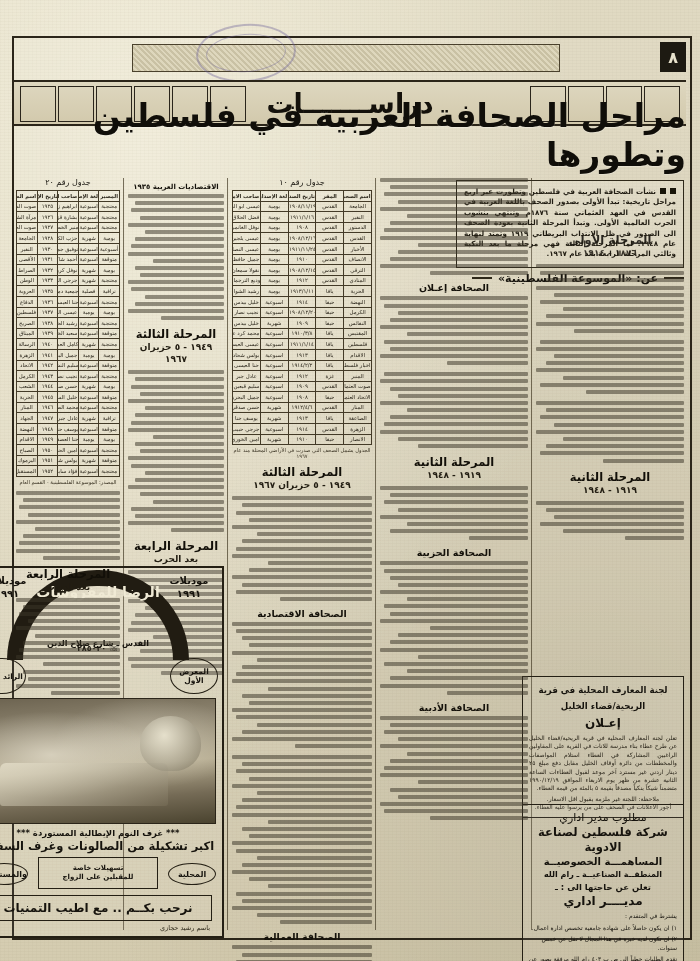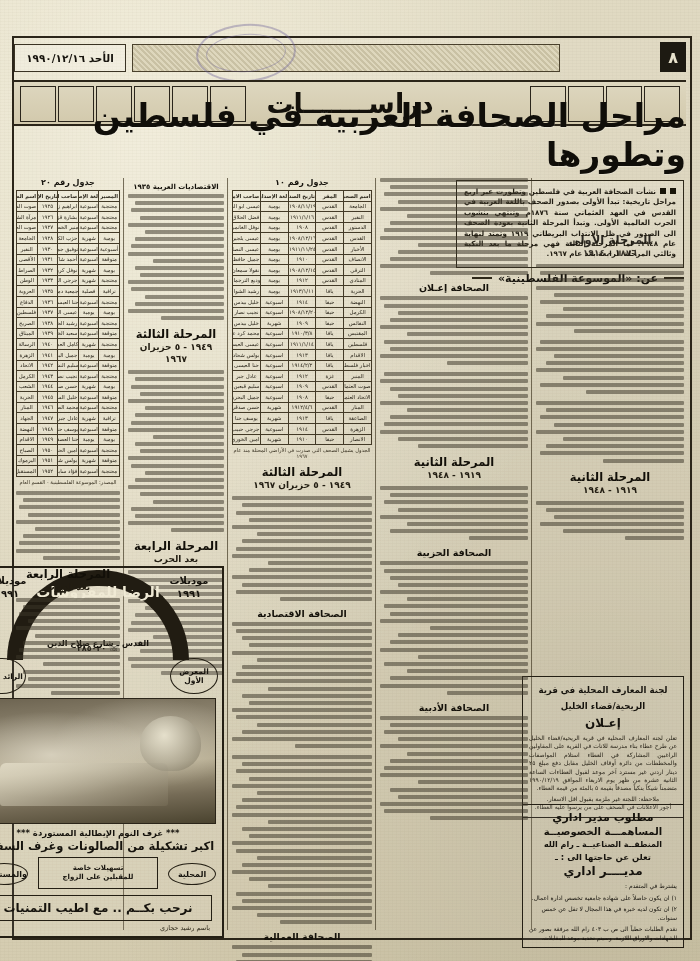--- a/index.html
+++ b/index.html
@@ -125,21 +125,21 @@
 
   
   .stage{text-align:center;margin:6px 0 5px 0;}
   .stage .t{font-size:11.5px;font-weight:bold;color:#120f08;line-height:14px;}
   .stage .d{font-size:9px;font-weight:bold;color:#221d12;line-height:12px;}
 
   .subhead{font-size:9.5px;font-weight:bold;text-align:center;margin:5px 0 3px;color:#14110a;}
 
   
   .tbl-wrap{margin-bottom:6px;}
-  .tbl-cap{font-size:8px;font-weight:bold;text-align:center;margin-bottom:3px;}
+  .tbl-cap{font-size:8px;font-weight:normal;text-align:center;margin-bottom:3px;}
   table.t{
     width:100%;border-collapse:collapse;font-size:5.4px;table-layout:fixed;
   }
   table.t th,table.t td{
     border:.6px solid #433a27;padding:1.6px .5px;text-align:center;
     color:#241f14;line-height:6.4px;overflow:hidden;white-space:nowrap;
   }
   table.t th{font-weight:bold;background:rgba(255,255,255,.12);font-size:5.2px;}
   .tbl-note{font-size:5.2px;text-align:center;margin-top:2px;color:#3a3323;}
 
@@ -218,41 +218,40 @@
     background:rgba(255,255,255,.07);
   }
   .ad-ttl{font-size:8.6px;font-weight:bold;text-align:center;line-height:16px;}
   .ad-elan{font-size:12px;font-weight:bold;text-align:center;letter-spacing:4px;margin:2px 0 4px;}
   .ad-body{font-size:6px;line-height:8.4px;text-align:justify;color:#241f14;}
 
   .ad-job{
     position:absolute;right:0;width:100%;border:1.6px solid #241f14;padding:5px 6px;
     background:rgba(255,255,255,.07);text-align:center;
   }
-  .job-h1{font-size:11px;font-weight:bold;line-height:15px;}
+  .job-h1{font-size:11px;font-weight:normal;line-height:15px;}
   .job-h2{font-size:11.5px;font-weight:bold;line-height:15px;}
   .job-h3{font-size:10px;font-weight:bold;line-height:14px;letter-spacing:1px;}
   .job-h4{font-size:8px;font-weight:bold;line-height:12px;letter-spacing:1px;}
   .job-h5{font-size:8.5px;font-weight:bold;line-height:12px;}
   .job-h6{font-size:12px;font-weight:bold;line-height:16px;letter-spacing:2px;}
   .job-cond{font-size:6px;line-height:8.6px;text-align:right;margin-top:3px;}
   .job-foot{font-size:5.8px;line-height:8.2px;text-align:justify;margin-top:3px;}
 </style>
 </head>
 <body>
 
 <div class="page">
   <div class="grain"></div>
   <div class="sheet"></div>
 
   <div class="masthead">
     <div class="mast-inner">
       <div class="page-num">٨</div>
       <div class="mast-bar"></div>
-      <div class="mast-date">الأحد  ١٩٩٠/١٢/١٦</div>
       <div class="stamp"></div>
     </div>
   </div>
 
   <div class="strip">
     <div class="orn-blk" style="right:6px"></div>
     <div class="orn-blk" style="right:44px"></div>
     <div class="orn-blk" style="right:82px"></div>
     <div class="orn-blk" style="right:120px"></div>
     <div class="orn-blk" style="left:6px"></div>
@@ -343,20 +342,21 @@
       <div class="ad-tender" style="top:498px">
         <div class="ad-ttl">لجنة المعارف المحلية في قرية الريحية/قضاء الخليل</div>
         <div class="ad-elan">إعـلان</div>
         <div class="ad-body">تعلن لجنة المعارف المحلية في قرية الريحية/قضاء الخليل عن طرح عطاء بناء مدرسة للاناث في القرية على المقاولين الراغبين المشاركة في العطاء استلام المواصفات والمخططات من دائرة أوقاف الخليل مقابل دفع مبلغ ٢٥ دينار اردني غير مسترد آخر موعد لقبول العطاءات الساعة الثانية عشرة من ظهر يوم الاربعاء الموافق ١٩٩٠/١٢/١٩ متضمناً شيكاً بنكياً مصدقاً بقيمة ٥ بالمئة من قيمة العطاء.</div>
         <div class="ad-body" style="text-align:center;margin-top:2px">ملاحظة: اللجنة غير ملزمة بقبول اقل الاسعار.</div>
         <div class="ad-body" style="text-align:center">أجور الاعلانات في الصحف على من يرسوا عليه العطاء.</div>
       </div>
 
       <div class="ad-job" style="top:626px">
         <div class="job-h1">مطلوب مدير اداري</div>
+        <div class="job-h2">شركة فلسطين لصناعة الادوية</div>
         <div class="job-h3">المساهمـــة الخصوصيــة</div>
         <div class="job-h4">المنطقــة الصناعيــة ـ رام الله</div>
         <div class="job-h5">تعلن عن حاجتها الى : ـ</div>
         <div class="job-h6">مديــــر اداري</div>
         <div class="job-cond">يشترط في المتقدم :</div>
         <div class="job-cond">١) ان يكون حاصلاً على شهادة جامعية تخصص ادارة اعمال.</div>
         <div class="job-cond">٢) ان تكون لديه خبرة في هذا المجال لا تقل عن خمس سنوات.</div>
         <div class="job-foot">تقدم الطلبات خطياً الى ص ب ٤٠٣ رام الله مرفقة بصور عن الشهادات والاوراق اللازمة. وسيتم تحديد موعد للمقابلات.</div>
       </div>
     </div>

